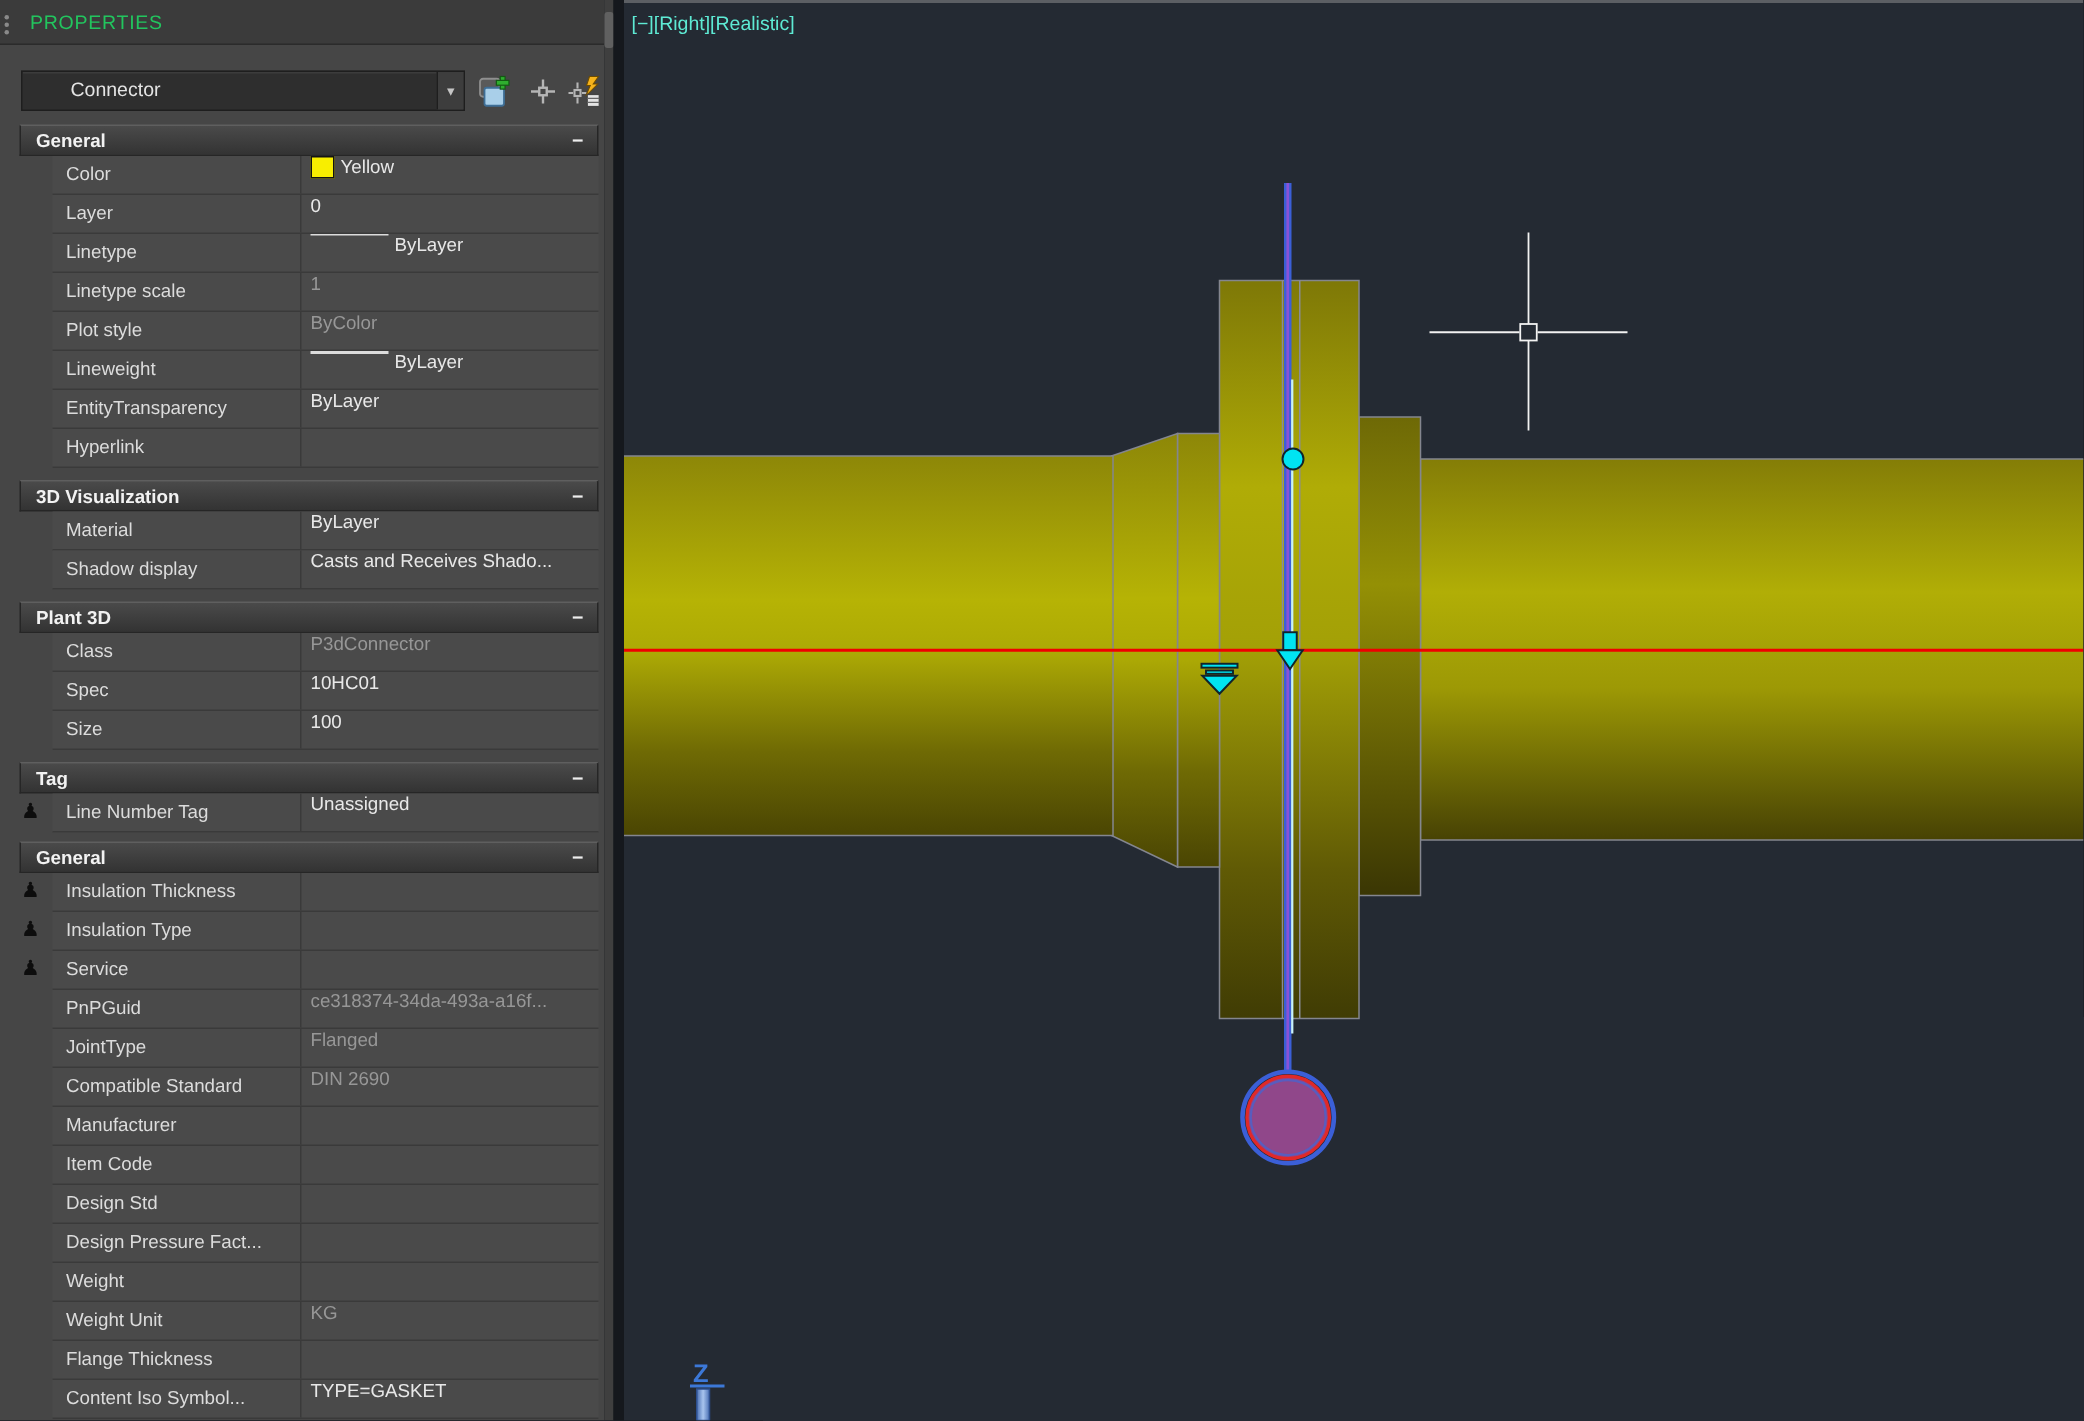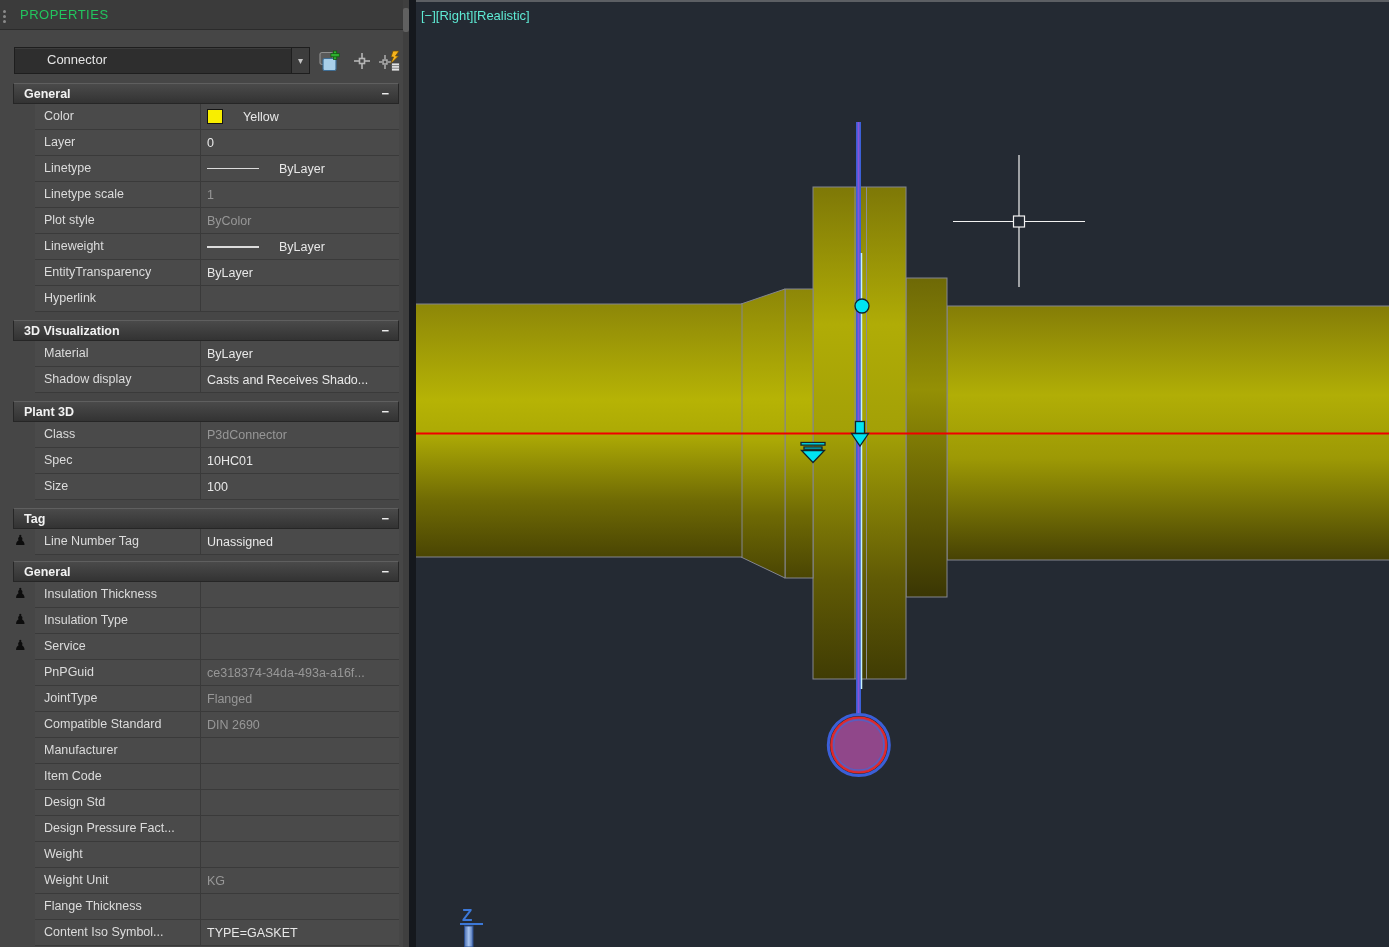--- a/index.html
+++ b/index.html
@@ -32,21 +32,21 @@
   .section:last-child{margin-top:6px;}
   .sec-header{height:21px;background:linear-gradient(#4a4a4a,#333333);
     border:1px solid #262626;border-top-color:#5f5f5f;color:#f2f2f2;font-weight:bold;
     font-size:12.5px;display:flex;align-items:center;padding:0 9px 0 10px;box-sizing:border-box;}
   .sec-collapse{margin-left:auto;font-weight:bold;color:#ededed;font-size:13px;line-height:1;}
   .rows{margin-left:22px;}
   .prow{position:relative;height:26px;background:#4a4a4a;border-bottom:1px solid #3a3a3a;
     box-sizing:border-box;display:flex;font-size:12.5px;}
   .plabel{width:166px;padding-left:9px;line-height:24px;border-right:1px solid #3a3a3a;
     box-sizing:border-box;white-space:nowrap;overflow:hidden;color:#dcdcdc;}
-  .pvalue{flex:1;padding-left:6px;display:flex;align-items:center;gap:20px;
+  .pvalue{flex:1;padding-left:6px;display:flex;align-items:flex-start;gap:4px;
     white-space:nowrap;overflow:hidden;color:#e8e8e8;}
   .vtext.muted{color:#979797;}
   .pawn{position:absolute;left:-21px;top:4px;font-size:14px;color:#0d0d0d;line-height:1;}
   .swatch{width:14px;height:13px;border:1px solid #141414;display:inline-block;flex:0 0 auto;}
   .lglyph{display:inline-block;width:52px;height:0;border-top:1px solid #dcdcdc;flex:0 0 auto;}
   .lglyph.thick{border-top-width:2px;}
 
   
   .edge-a{position:absolute;left:403px;top:0;width:6px;height:947px;background:#3f3f3f;}
   .edge-tab{position:absolute;left:0;top:8px;width:6px;height:24px;background:#606060;border-radius:2px;}

